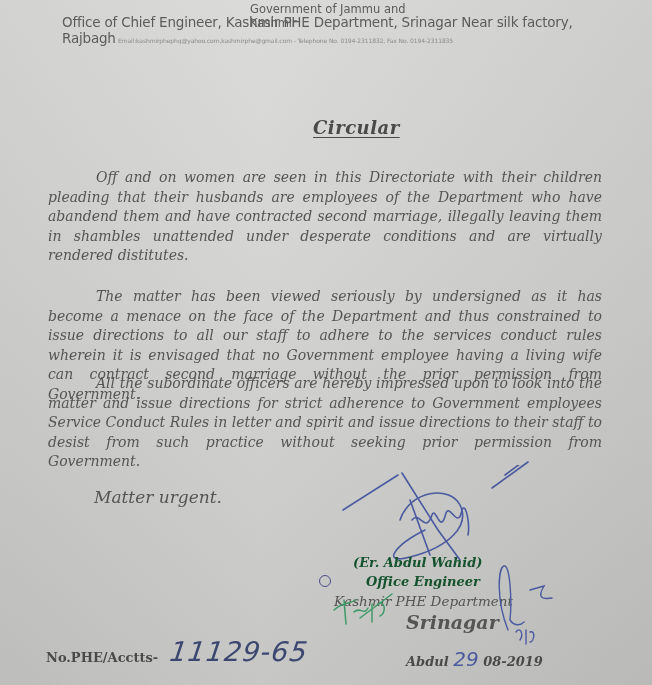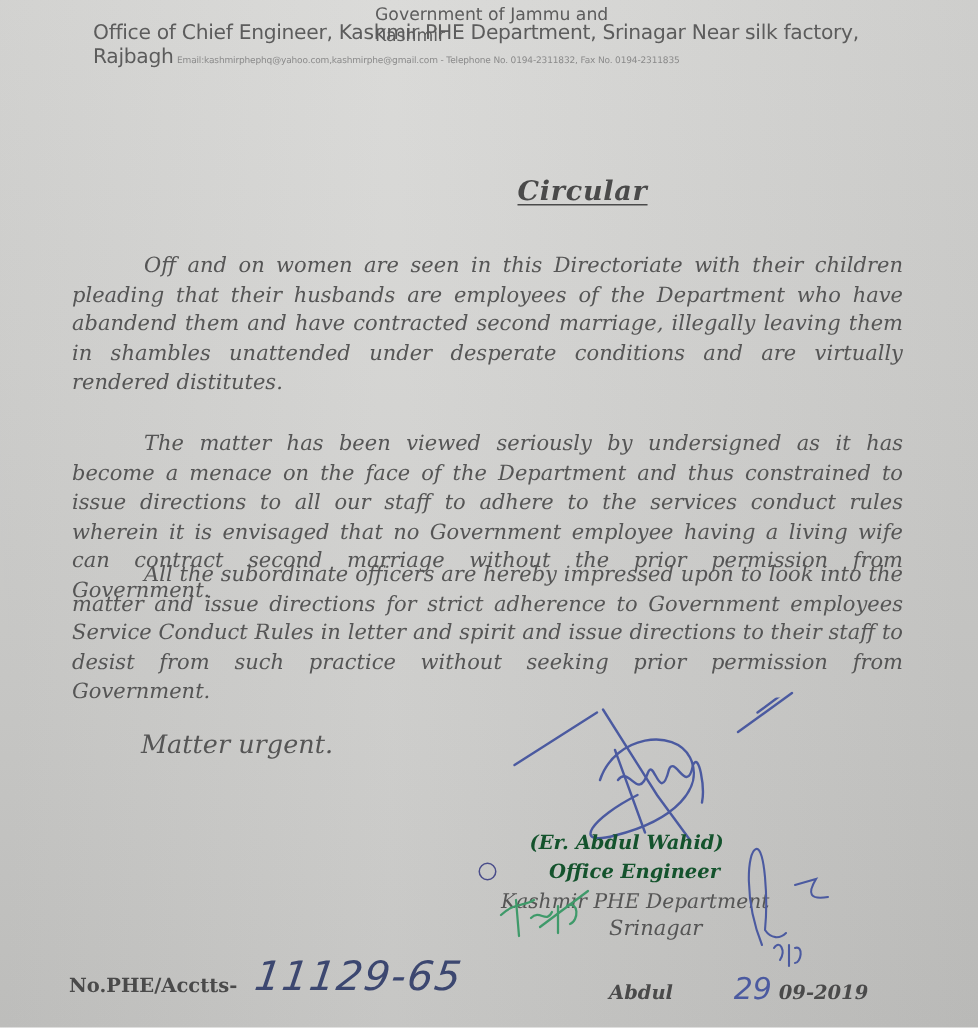--- a/index.html
+++ b/index.html
@@ -9,36 +9,36 @@
     font-family: "DejaVu Serif", serif;
     color:#3a3a3a;
   }
   .shade { position:absolute; inset:0; pointer-events:none;
     background: linear-gradient(90deg, rgba(0,0,0,0.03) 0%, rgba(255,255,255,0.05) 40%, rgba(0,0,0,0.05) 100%); }
   .hdr { position:absolute; left:0; width:652px; text-align:center; font-family:"DejaVu Sans", sans-serif; color:#5c5c5c; }
   .hdr1 { top:2px; left:250px; width:200px; text-align:left; font-size:11.5px; }
   .hdr2 { top:14px; left:62px; width:560px; text-align:left; font-size:13.5px; letter-spacing:-0.2px; }
   .hdr3 { top:37px; left:118px; width:440px; text-align:left; font-size:6px; color:#8a8a8a; letter-spacing:-0.1px; }
   .title { position:absolute; top:117px; left:313px; font-size:18px; font-weight:bold; font-style:italic; color:#4a4a4a;
-    text-decoration:underline; text-underline-offset:3px; letter-spacing:0.5px;margin-left:32px; }
+    text-decoration:underline; text-underline-offset:3px; letter-spacing:0.5px; }
   .body { position:absolute; left:48px; width:554px; font-style:italic; font-size:14px; line-height:19.6px; color:#555; text-align:justify; }
   .p1 { top:168px; }
   .p2 { top:276px;margin-top:11px; }
   .p3 { top:374px; }
   .indent { text-indent:48px; }
   .urgent { position:absolute; top:487px; left:94px; font-style:italic; font-size:17px; color:#555; }
   .sig { position:absolute; font-style:italic; font-weight:bold; color:#14532d; font-size:13px; }
   .name { top:555px; left:353px; }
   .desig { top:574px; left:366px; }
   .dept { top:593px; left:334px; font-weight:normal; color:#555; font-size:13.5px; }
-  .city { top:611px; left:406px; font-weight:normal; color:#555; font-size:14px; }
+  .city { top:611px; left:406px; font-weight:bold; color:#555; font-size:19px; }
   .ref { position:absolute; top:650px; left:46px; font-weight:bold; font-size:13px; color:#4a4a4a; }
   .refnum { position:absolute; top:636px; left:170px; font-family:"DejaVu Sans", sans-serif; font-style:italic; font-size:27px; color:#3c4770; letter-spacing:1px; transform:skewX(-8deg); }
   .dated { position:absolute; top:647px; left:406px; font-style:italic; font-weight:bold; font-size:13px; color:#4a4a4a; }
-  .dated .hand { font-family:"DejaVu Sans", sans-serif; font-weight:normal; font-size:20px; color:#4b5aa0;margin-left:36px; }
+  .dated .hand { font-family:"DejaVu Sans", sans-serif; font-weight:normal; font-size:20px; color:#4b5aa0; }
   .ink { position:absolute; pointer-events:none; }
   .stamp-o { position:absolute; top:575px; left:319px; width:10px; height:10px; border:1.5px solid #4a4d8a; border-radius:50%; }
 </style>
 </head>
 <body>
 
 <div class="shade"></div>
 
 <div class="hdr hdr1">Government of Jammu and Kashmir</div>
 <div class="hdr hdr2">Office of Chief Engineer, Kashmir PHE Department, Srinagar Near silk factory, Rajbagh</div>
@@ -91,14 +91,14 @@
     <path d="M30 72 C34 66 38 74 34 80 M40 70 L40 84 M44 72 C50 70 48 82 44 82"></path>
   </g>
 </svg>
 
 <div class="ref">No.PHE/Acctts-</div>
 <div class="refnum">11129-65</div>
 
 <div class="dated">
   <span>Abdul</span>
   <span class="hand">29</span>
-  <span>09-2019</span>
+  <span>08-2019</span>
 </div>
 
 </body></html>

